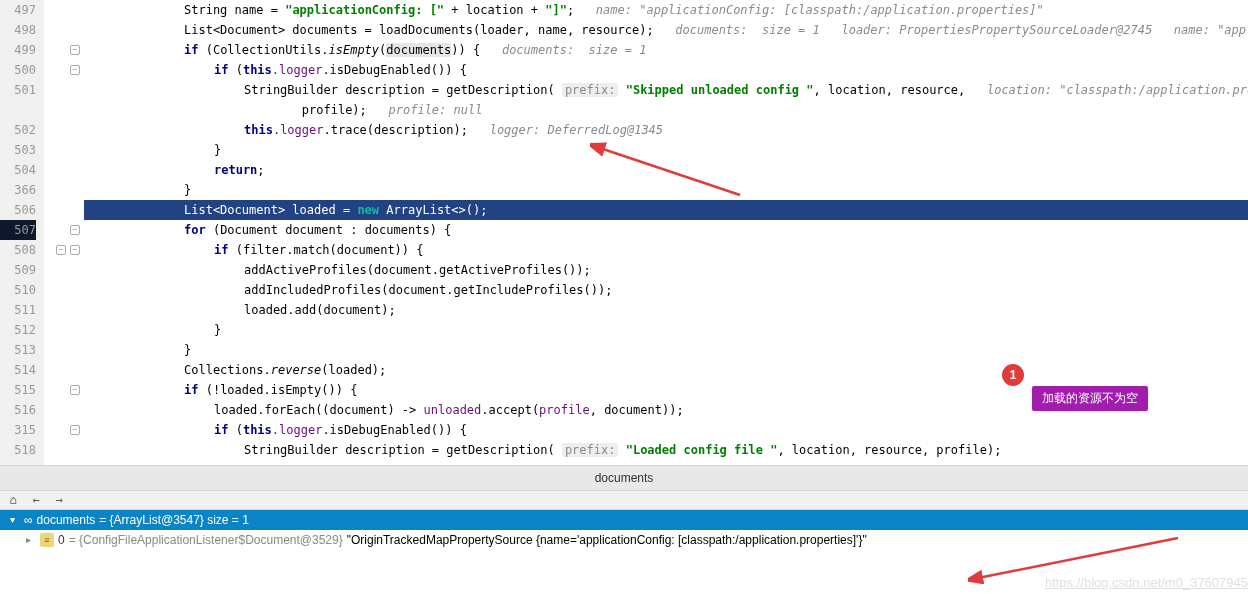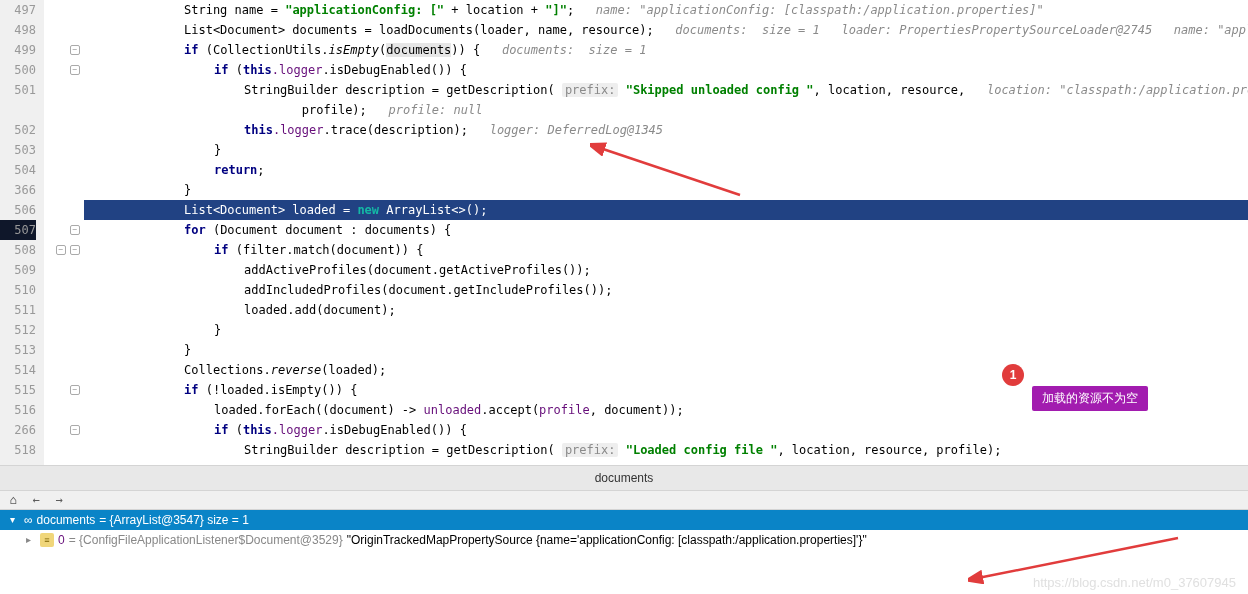--- a/index.html
+++ b/index.html
@@ -168,25 +168,26 @@
     font-size: 9px;
     border-radius: 2px;
   }
   .icon-link { color: #888; font-size: 12px; }
   .var-row.sel .icon-link { color: #fff; }
   .icon-equals { background: #f0d67a; color: #7a6000; }
   .var-name { color: #660e7a; }
   .var-type { color: #888; }
   .watermark {
     position: absolute;
-    right: 12px;
+    right: 0;
     bottom: 4px;
     color: #e0e0e0;
     font-family: Arial, sans-serif;
     font-size: 13px;
+    text-decoration: underline;
   }
 </style>
 </head>
 <body>
 
 <div class="editor-area">
   <div class="gutter">
     <div class="gutter-line">497</div>
     <div class="gutter-line">498</div>
     <div class="gutter-line">499</div>
@@ -201,21 +202,21 @@
     <div class="gutter-line caret-row">507</div>
     <div class="gutter-line">508</div>
     <div class="gutter-line">509</div>
     <div class="gutter-line">510</div>
     <div class="gutter-line">511</div>
     <div class="gutter-line">512</div>
     <div class="gutter-line">513</div>
     <div class="gutter-line">514</div>
     <div class="gutter-line">515</div>
     <div class="gutter-line">516</div>
-    <div class="gutter-line">266</div>
+    <div class="gutter-line">315</div>
     <div class="gutter-line">518</div>
     <div class="gutter-line">519</div>
   </div>
 
   <div class="fold-col">
     <div class="fold-mark" style="top:45px">−</div>
     <div class="fold-mark" style="top:65px">−</div>
     <div class="fold-mark" style="top:225px">−</div>
     <div class="fold-mark" style="top:245px">−</div>
     <div class="fold-mark" style="top:245px;left:12px">−</div>

